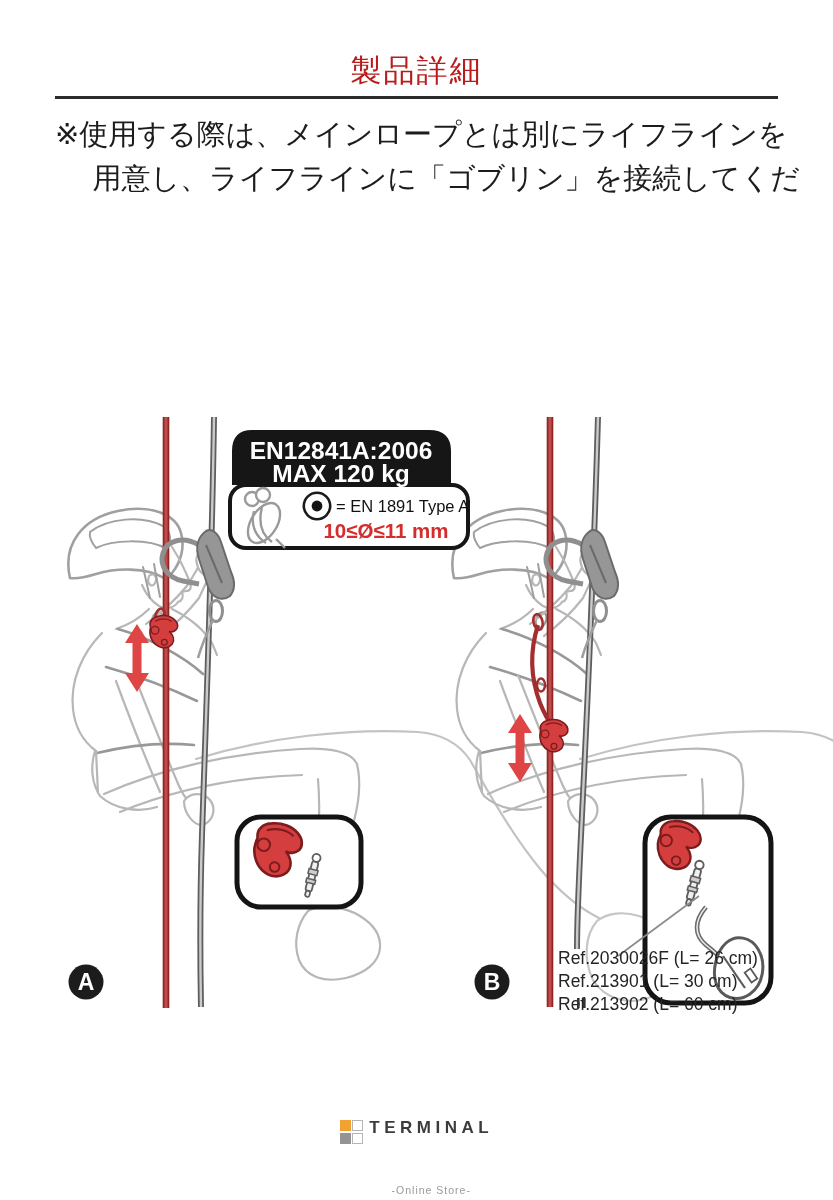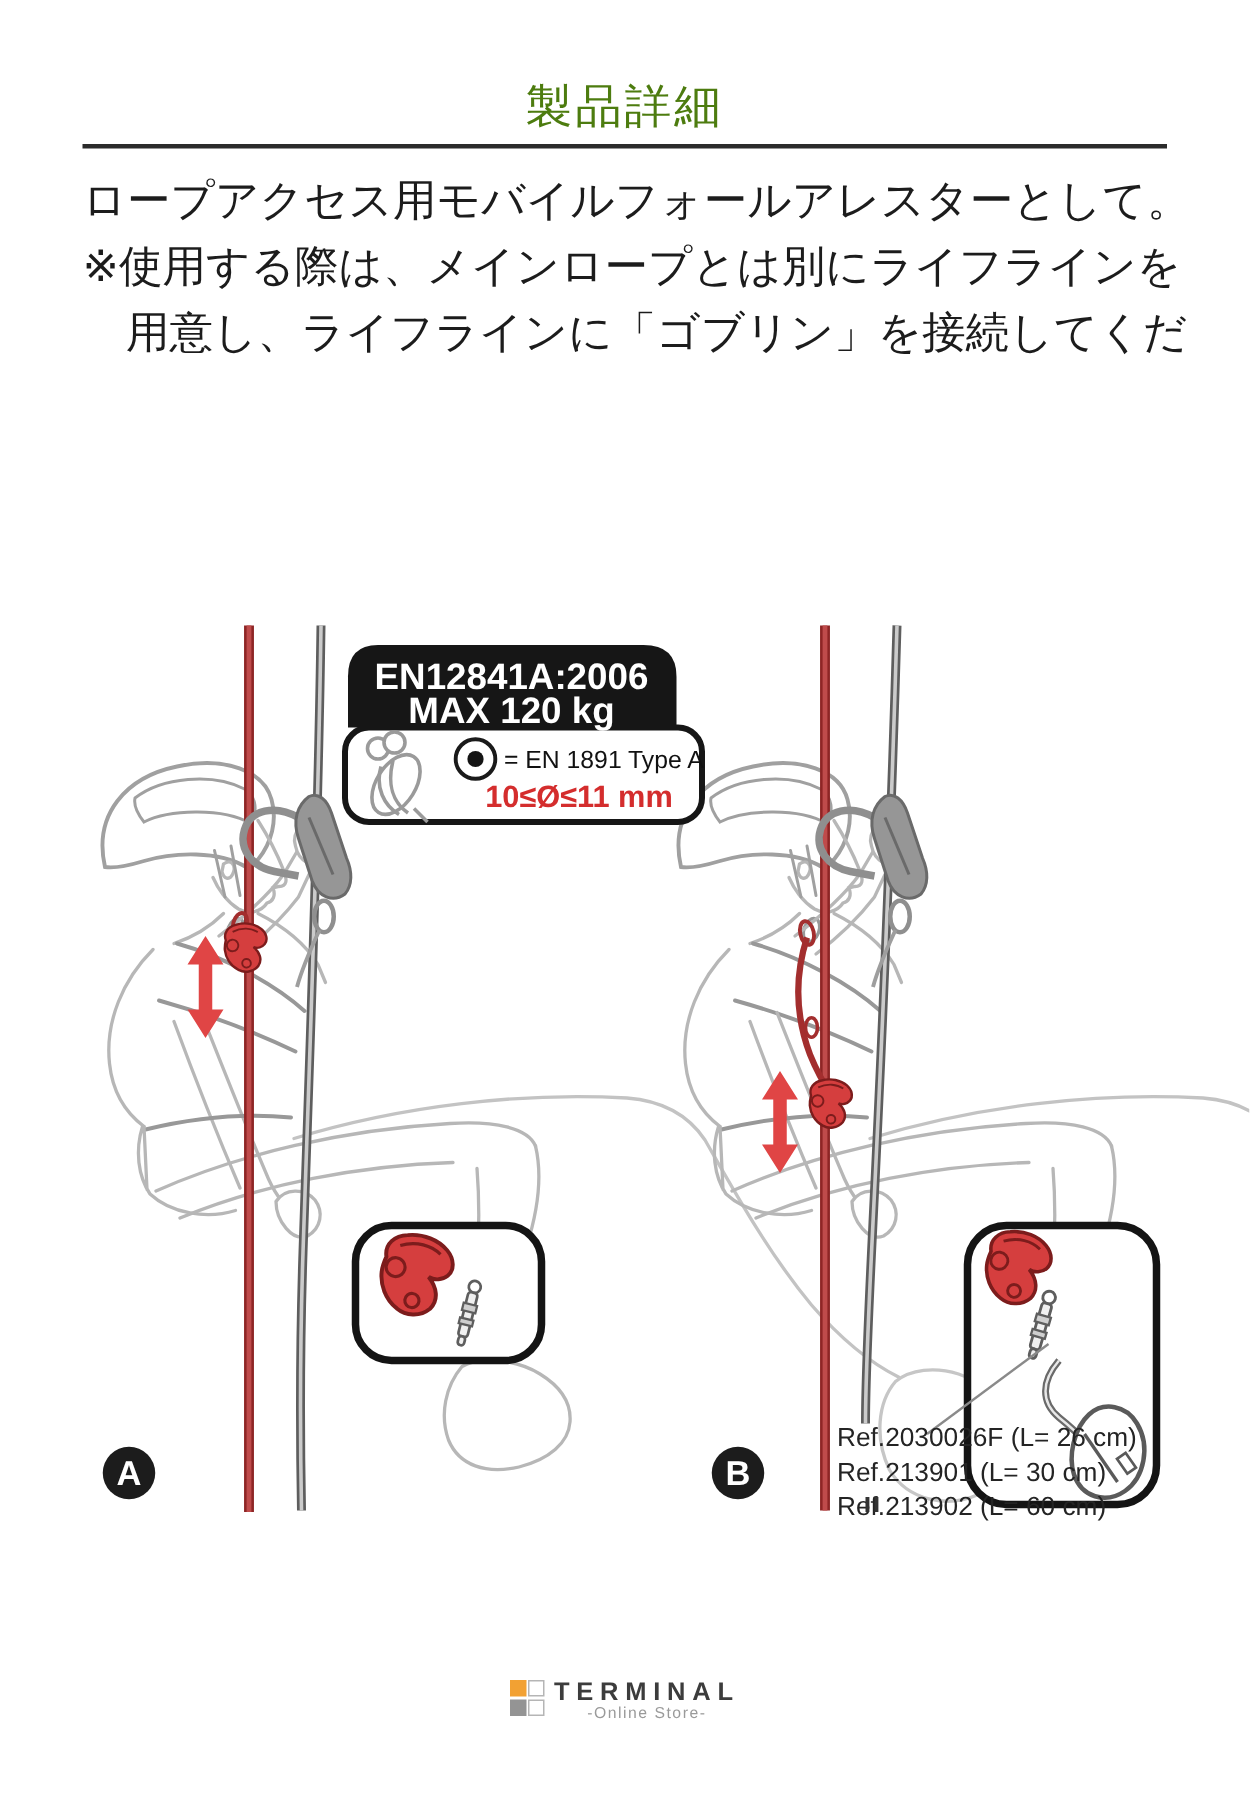--- a/index.html
+++ b/index.html
@@ -3,63 +3,62 @@
 <meta charset="utf-8">
 <style>
   html,body{margin:0;padding:0;}
   body{
     width:833px;height:1200px;background:#ffffff;
     font-family:"Liberation Sans","DejaVu Sans",sans-serif;
     position:relative;overflow:hidden;color:#1d1d1d;
   }
   .page-title{
     position:absolute;top:50px;left:0;width:100%;
-    text-align:center;font-size:31px;letter-spacing:2px;color:#4d7c0f;
+    text-align:center;font-size:31px;letter-spacing:2px;color:#b91c1c;
   }
   .title-divider{
     position:absolute;top:96px;left:55px;width:723px;height:0;
     border-top:3px solid #2b2b2b;
   }
   .description{
     position:absolute;top:112px;left:55px;width:745px;
     font-size:29px;line-height:44px;color:#1c1c1c;
   }
-  .description .indent{padding-left:29px;}
+  .description .indent{padding-left:29px;text-align:right;}
   .figure-wrap{position:absolute;top:415px;left:0;width:833px;height:620px;}
   svg text{font-family:"Liberation Sans","DejaVu Sans",sans-serif;}
   .badge-head{font-weight:bold;fill:#ffffff;font-size:24.5px;}
   .badge-type{fill:#111111;font-size:16.5px;}
   .badge-dia{font-weight:bold;fill:#d42d2d;font-size:20.5px;}
   .fig-label{font-weight:bold;fill:#ffffff;font-size:23px;}
   .ref-text{fill:#242424;font-size:17.5px;}
   .brand-logo{
     position:absolute;top:1118px;left:0;width:100%;
     display:flex;justify-content:center;align-items:flex-start;
   }
   .logo-grid{
     display:grid;grid-template-columns:11px 11px;grid-template-rows:11px 11px;
     gap:1.5px;margin-right:6px;margin-top:2px;
   }
   .logo-grid span{display:block;width:11px;height:11px;box-sizing:border-box;}
   .sq-tl{background:#f2a133;}
   .sq-tr{background:#fff;border:1.5px solid #b5b5b5;}
   .sq-bl{background:#949494;}
   .sq-br{background:#fff;border:1.5px solid #b5b5b5;}
-  .brand-col{display:flex;flex-direction:column;align-items:center;}
+  .brand-col{display:flex;flex-direction:column;align-items:center;gap:48px;}
   .brand-name{font-size:17px;font-weight:bold;letter-spacing:4.5px;color:#3c3c3c;}
   .brand-sub{font-size:10.5px;color:#9a9a9a;letter-spacing:1px;margin-top:-2px;}
 </style>
 </head>
 <body>
 
 <div class="page-title">製品詳細</div>
 <div class="title-divider"></div>
 
 <div class="description">
-  <div>ロープアクセス用モバイルフォールアレスターとして。</div>
   <div>※使用する際は、メインロープとは別にライフラインを</div>
   <div class="indent">用意し、ライフラインに「ゴブリン」を接続してくだ</div>
 </div>
 
 <div class="figure-wrap">
 <svg width="833" height="620" viewBox="0 0 833 620" xmlns="http://www.w3.org/2000/svg">
   <defs>
 
     <g id="person" stroke="#b7b7b7" stroke-width="2.2" fill="none" stroke-linecap="round">
       <path d="M 70,163 C 62,128 84,103 118,96 C 150,89 176,99 181,118 C 185,132 181,147 172,158 C 170,160 167,162 164,163 C 146,152 116,153 96,159 C 86,162 76,164 70,163 Z" fill="#ffffff" stroke="#a0a0a0" stroke-width="2.6"></path>

